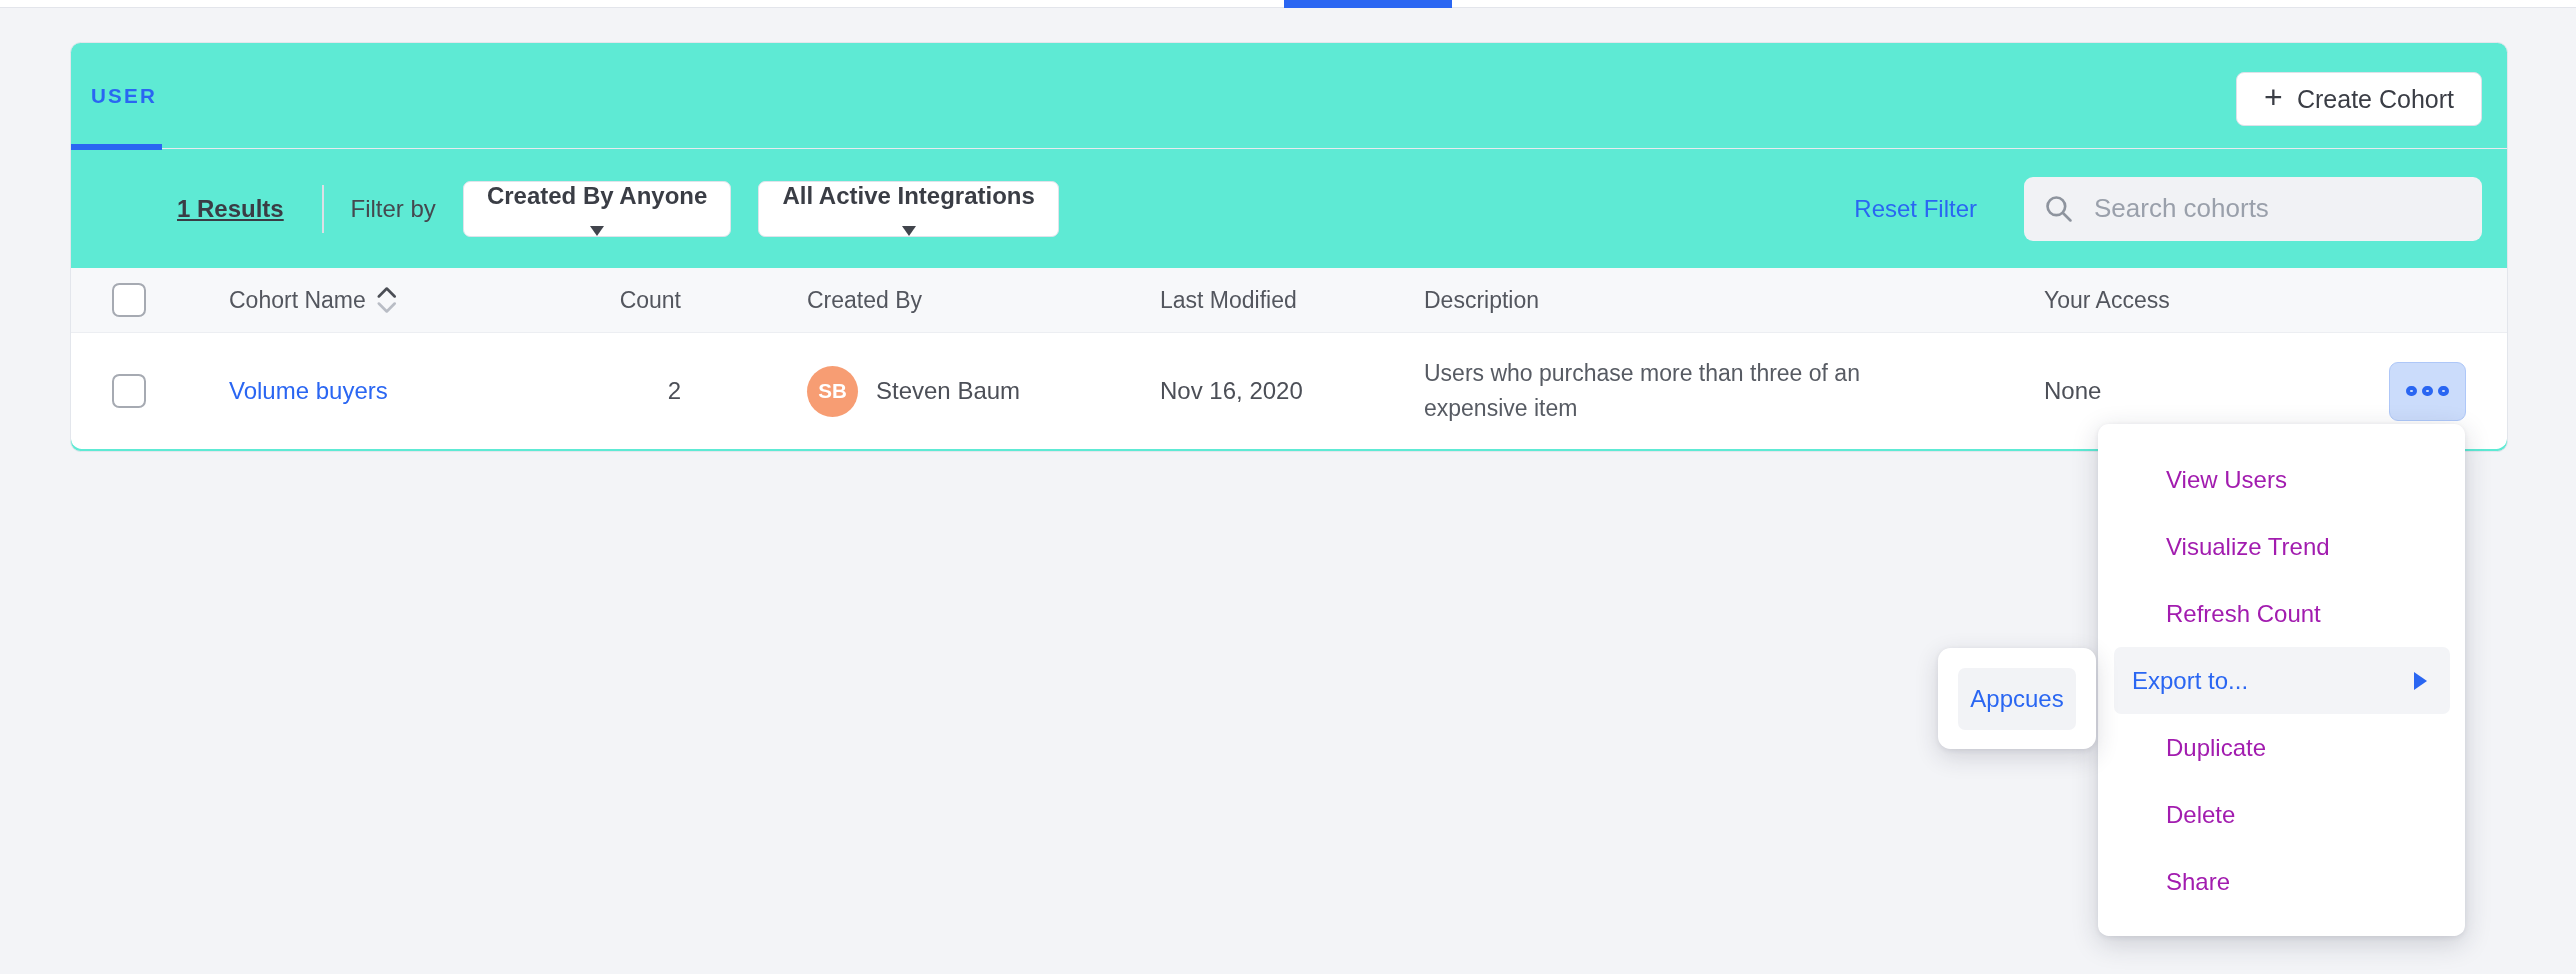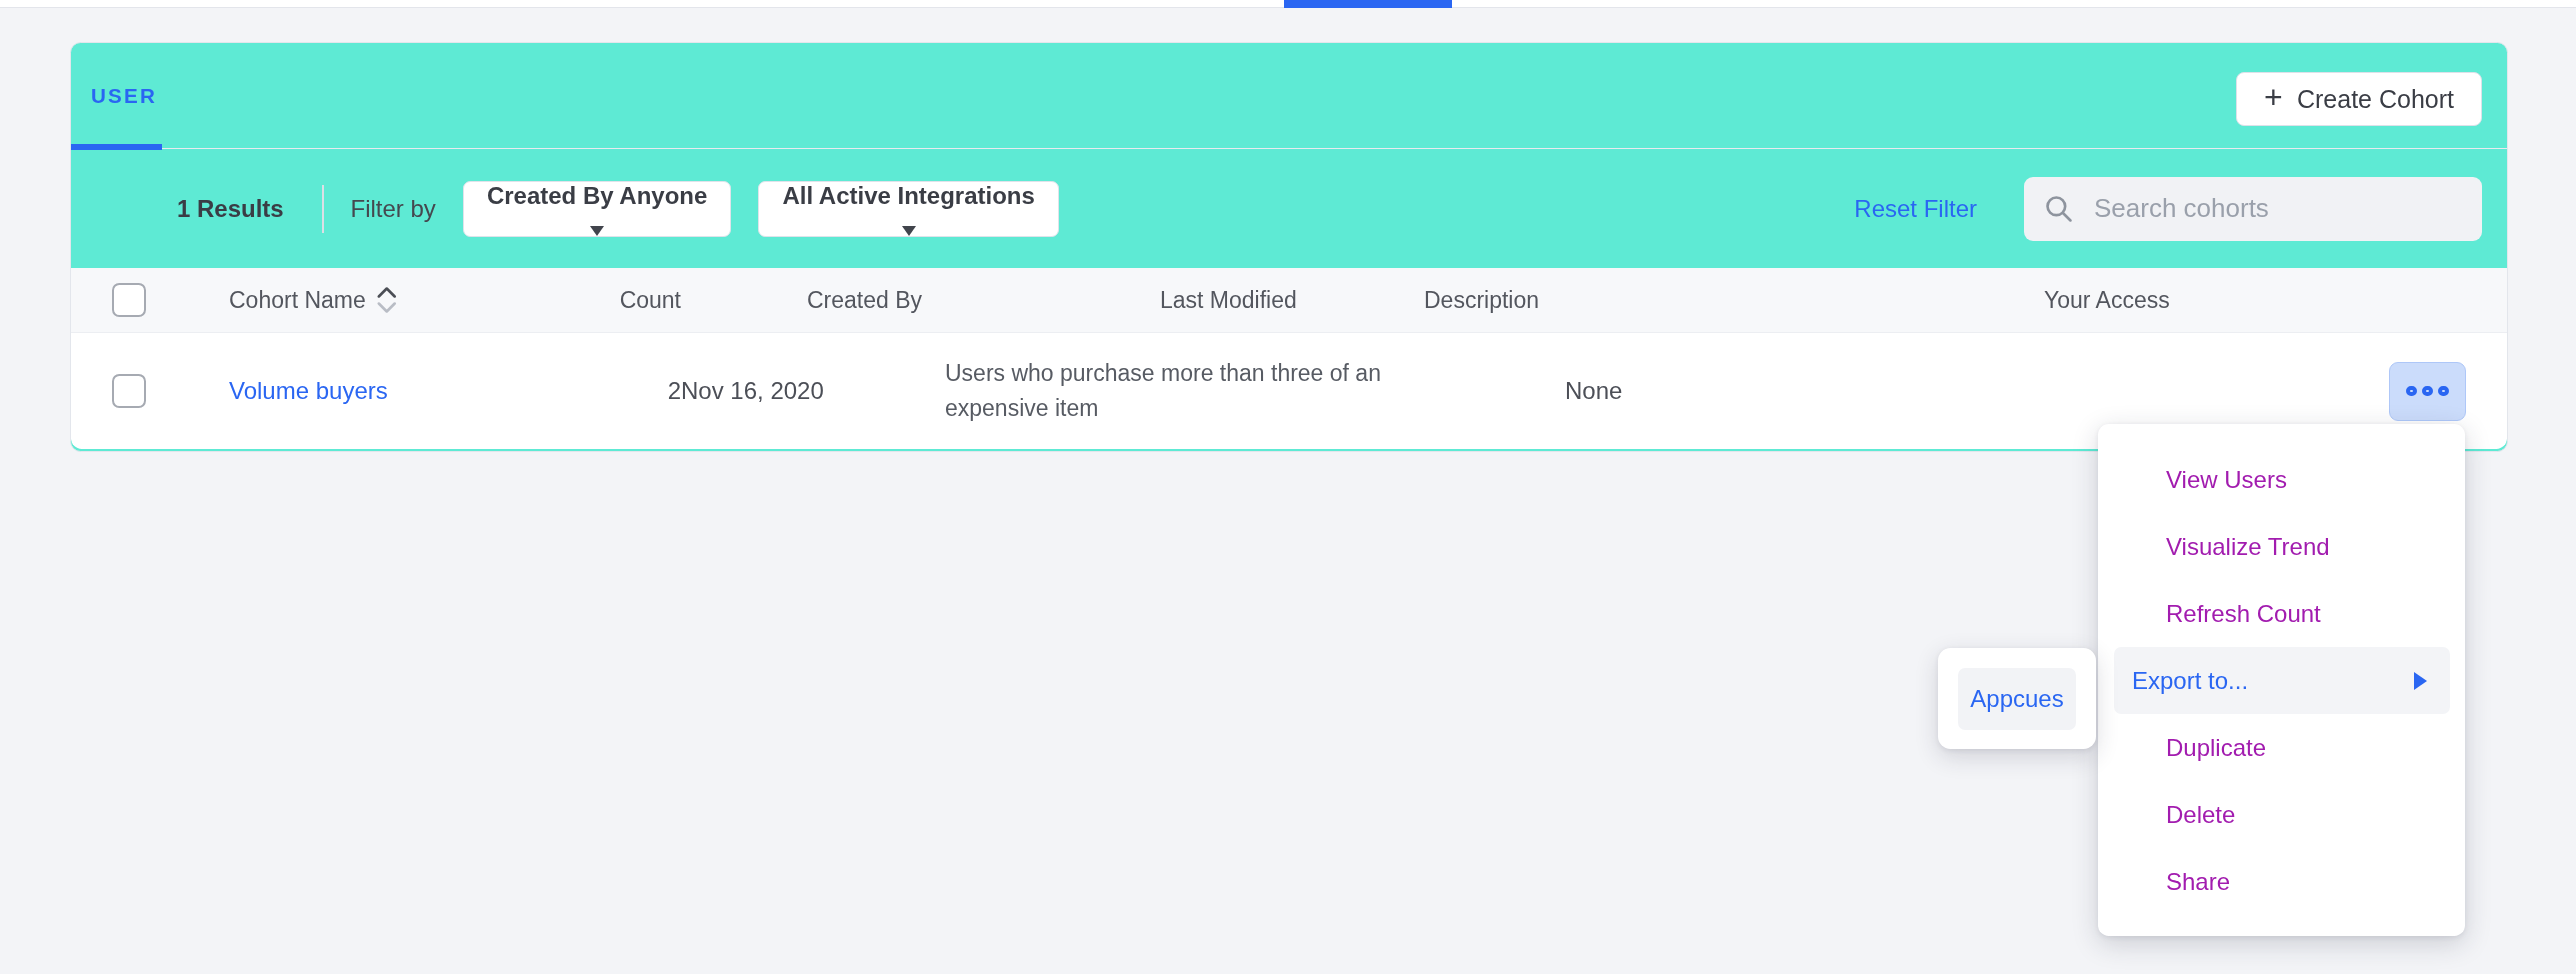--- a/index.html
+++ b/index.html
@@ -30,21 +30,21 @@
   .create-btn {
     position:absolute; right:25px; top:29px; height:54px; padding:0 27px;
     display:flex; align-items:center; gap:14.3px;
     background:#ffffff; border:1.8px solid #dde1e9; border-radius:8px; cursor:pointer;
     font-size:25px; color:#3a3d45;
   }
   .plus-icon { font-size:32px; font-weight:400; color:#3a3d45; line-height:1; margin-top:-3.6px; }
 
   
   .toolbar { position:relative; height:119px; display:flex; align-items:center; }
-  .results-count { margin-left:106px; font-size:24px; font-weight:bold; color:#3a3d45; }
+  .results-count { margin-left:106px; font-size:24px; font-weight:bold; color:#3a3d45;text-decoration:underline; }
   .v-divider { width:1.8px; height:48px; background:#dcdfe5; margin-left:38px; }
   .filter-by { margin-left:27px; font-size:24px; font-weight:500; color:#45484f; }
   .dropdown {
     height:56px; margin-left:27px; padding:0 23px;
     display:flex; align-items:center; gap:16px;
     background:#ffffff; border:1.8px solid #dfe3ea; border-radius:7.2px; cursor:pointer;
     font-size:24px; font-weight:bold; color:#3a3d45;flex-direction:column;
   }
   .caret-down { width:0; height:0; border-left:7.2px solid transparent; border-right:7.2px solid transparent; border-top:10px solid #41444c; }
   .toolbar-right { position:absolute; right:25px; top:0; height:100%; display:flex; align-items:center; }
@@ -181,20 +181,24 @@
   </div>
 
   <div class="trow">
     <div class="c-check">
       <div class="checkbox"></div>
     </div>
     <div class="c-name">
       <span class="link">Volume buyers</span>
     </div>
     <div class="c-count">2</div>
+    <div class="c-creator">
+      <div class="avatar">SB</div>
+      <span>Steven Baum</span>
+    </div>
     <div class="c-modified">Nov 16, 2020</div>
     <div class="c-desc">
       <div class="desc-text">Users who purchase more than three of an expensive item</div>
     </div>
     <div class="c-access">None</div>
     <div class="c-actions">
       <div class="more-btn">
         <span class="dot"></span>
         <span class="dot"></span>
         <span class="dot"></span>

